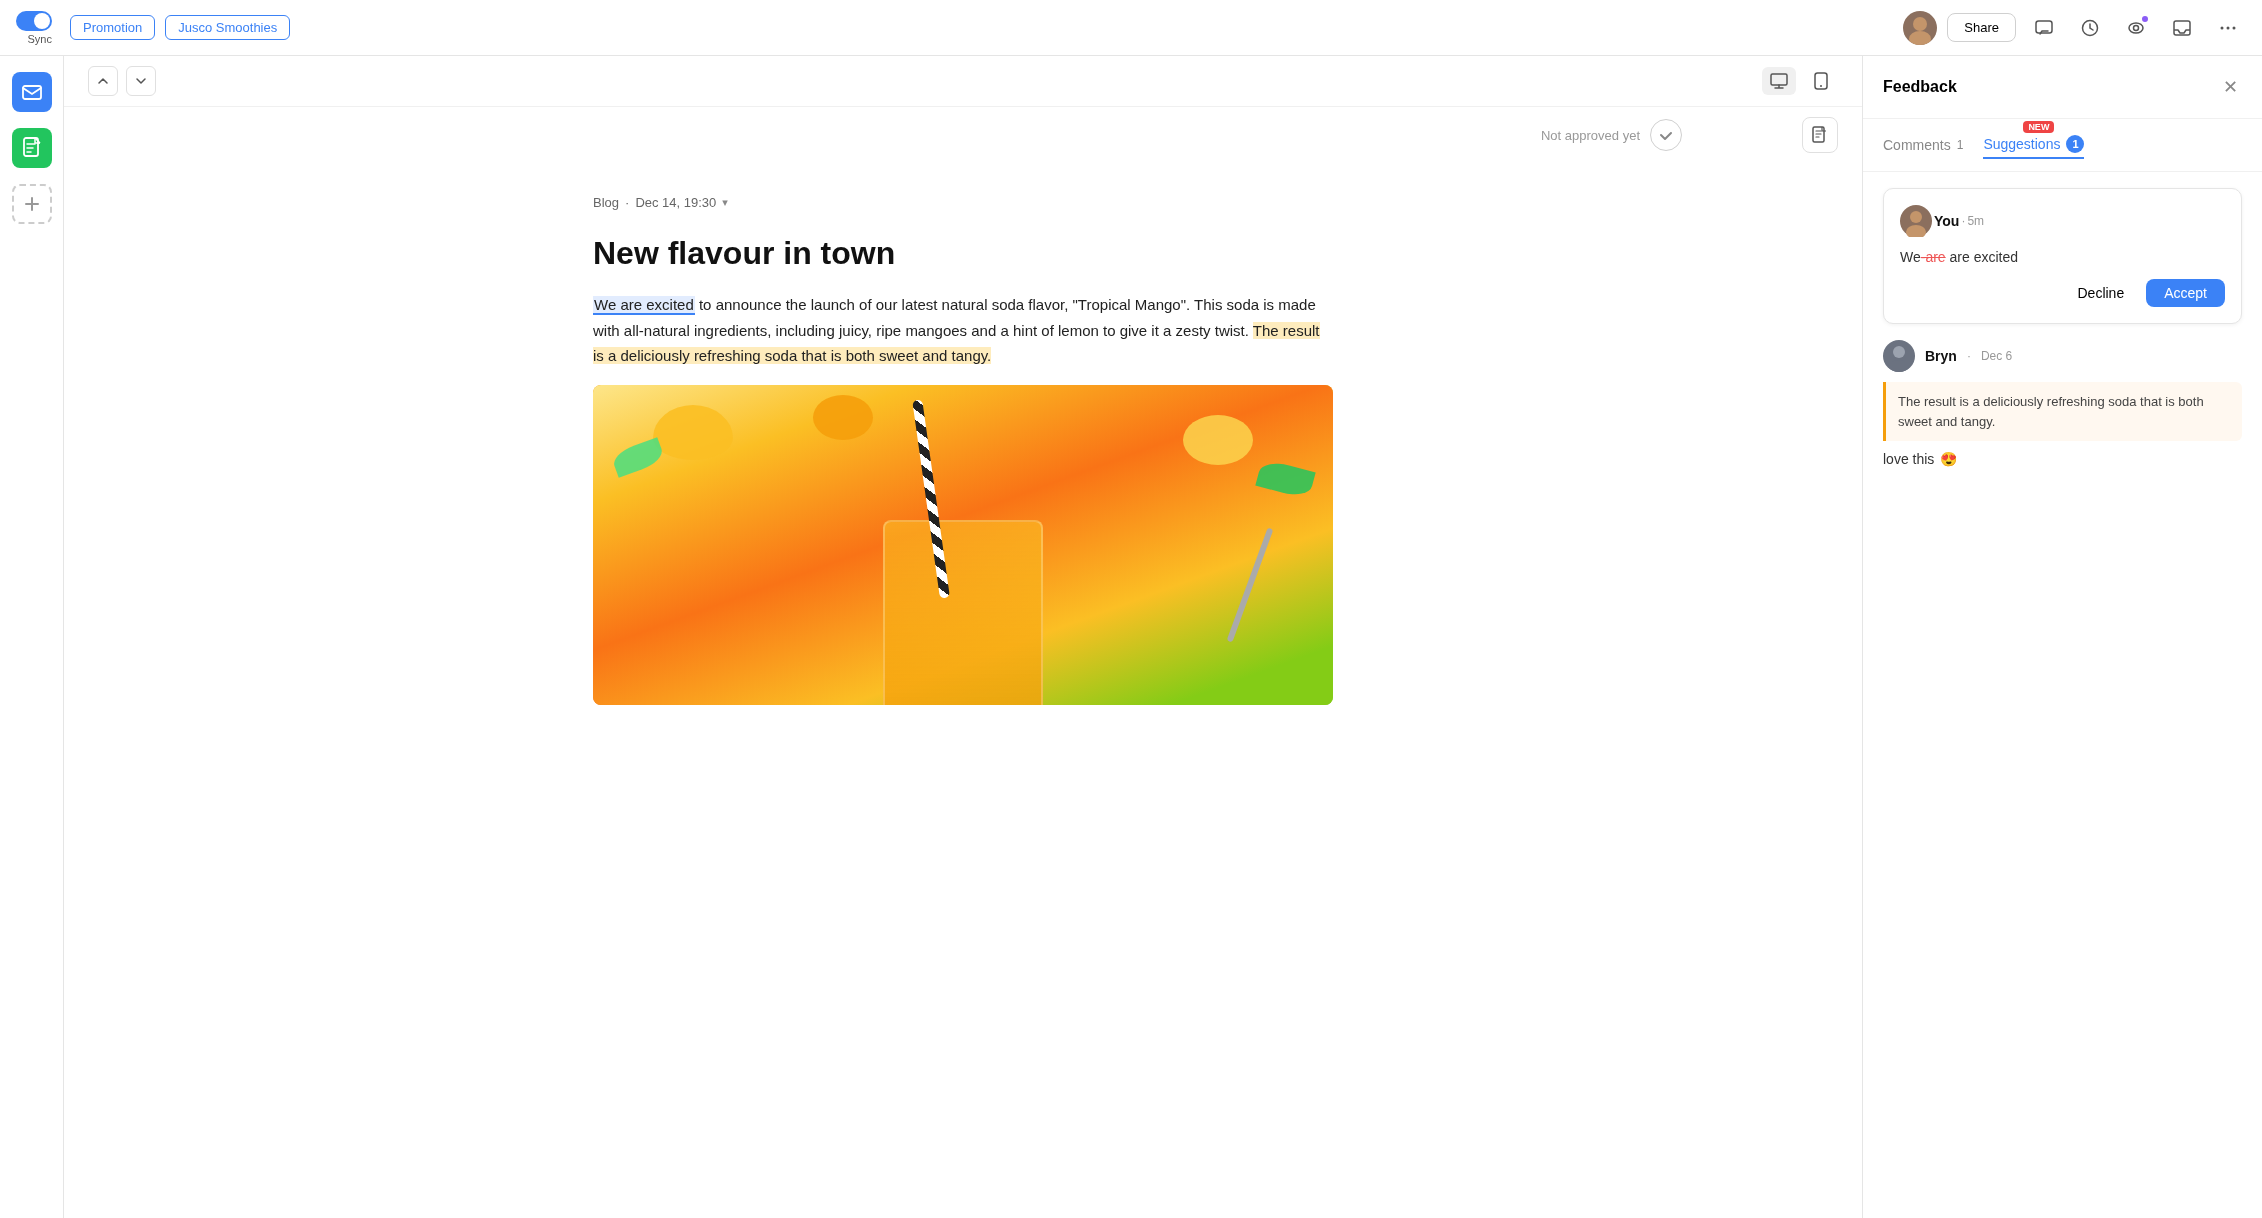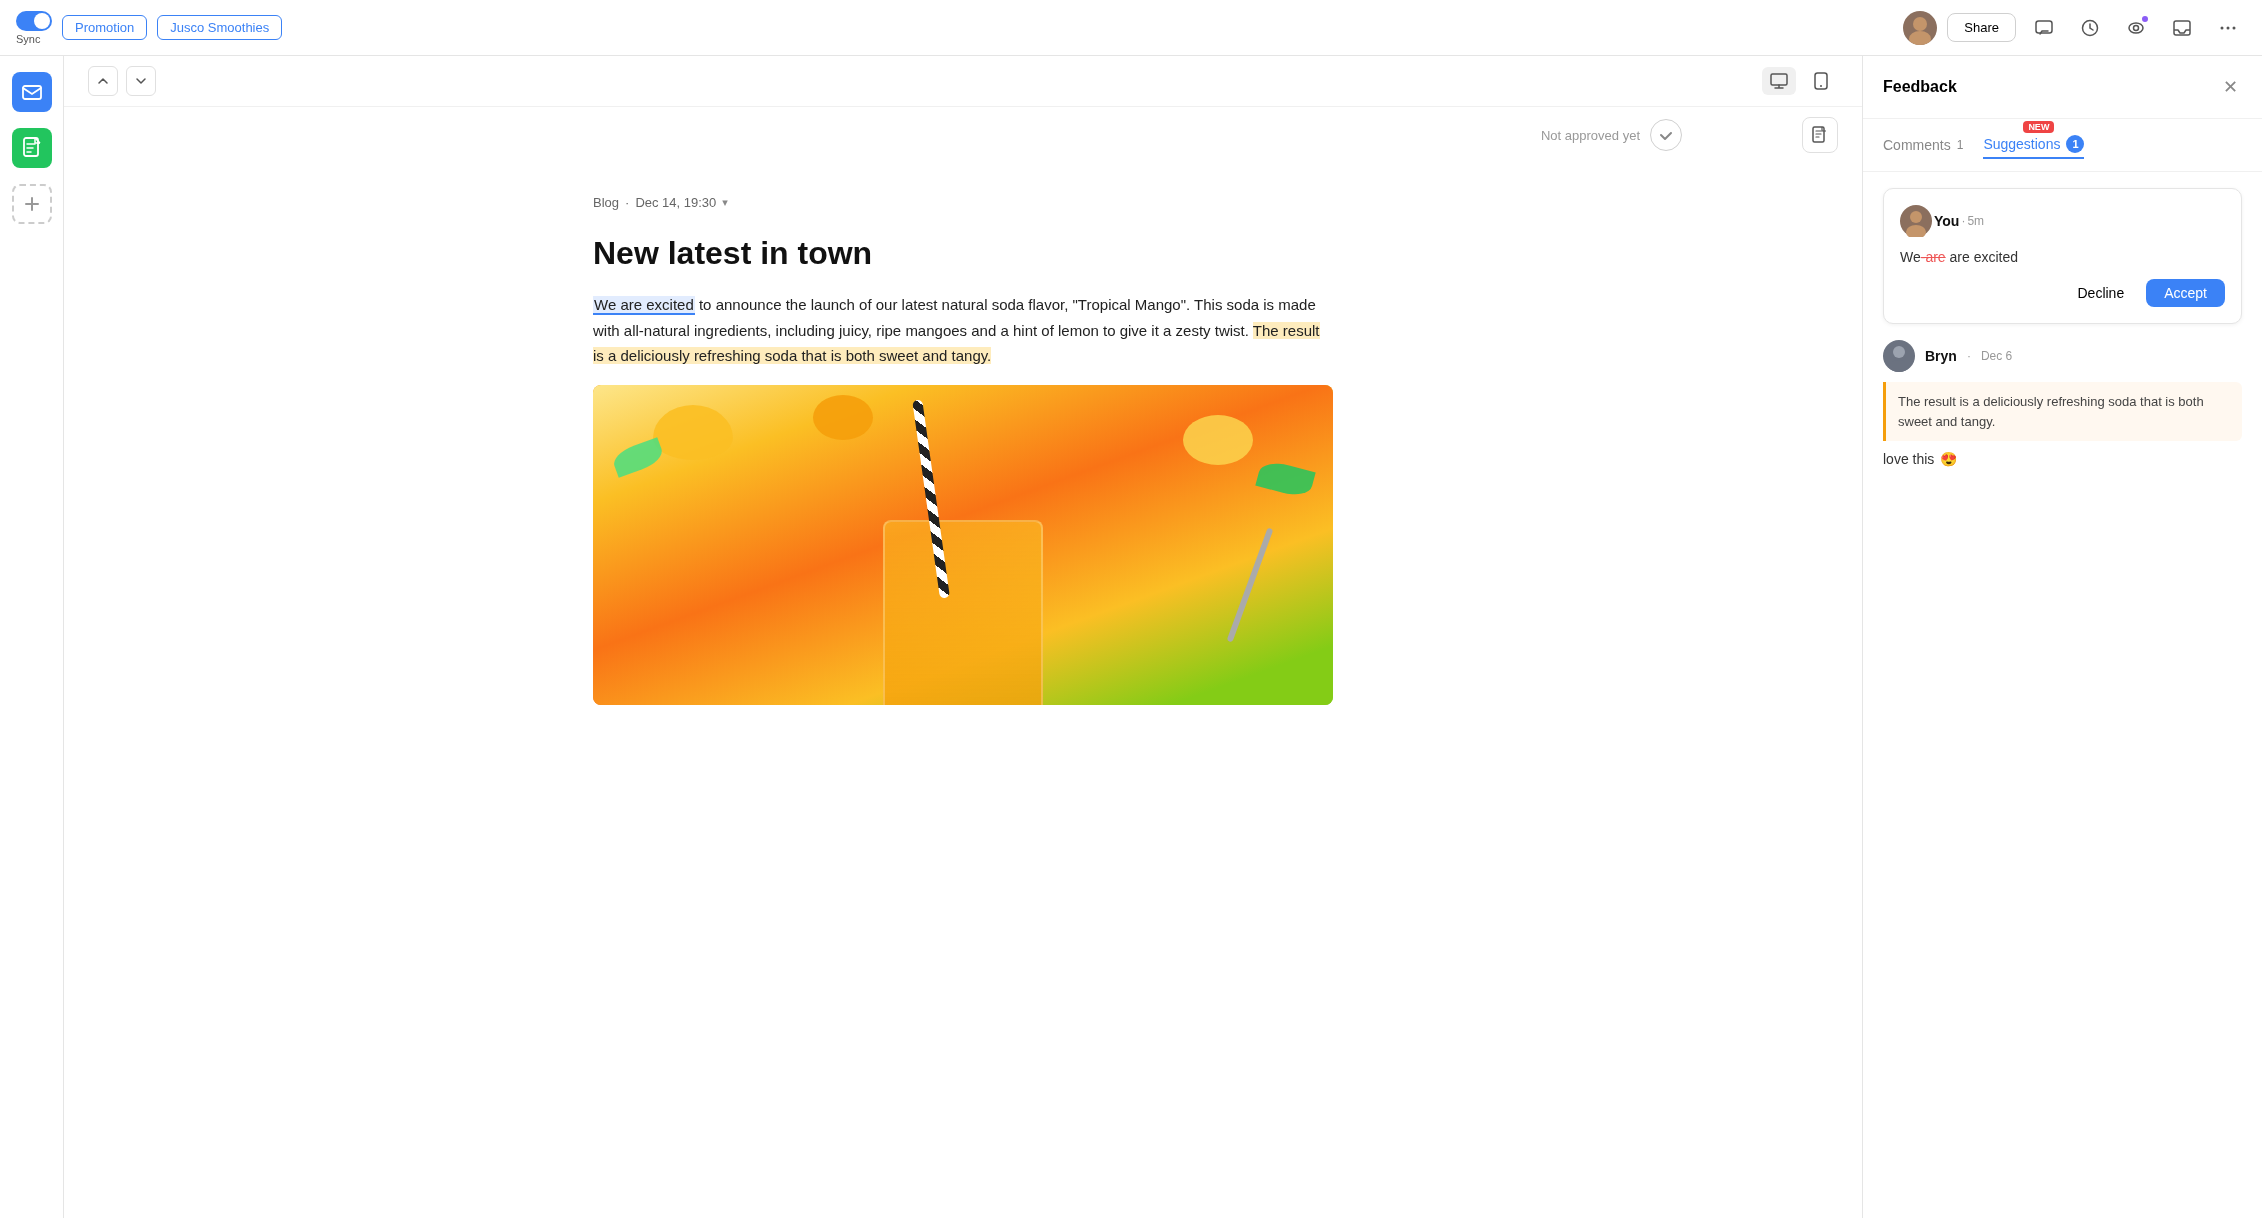--- a/index.html
+++ b/index.html
@@ -4,21 +4,21 @@
   <style>
     * { box-sizing: border-box; margin: 0; padding: 0; }
     body { font-family: -apple-system, BlinkMacSystemFont, 'Segoe UI', sans-serif; background: #f5f5f5; display: flex; flex-direction: column; height: 100vh; overflow: hidden; }
 
     
     .topbar {
       display: flex; align-items: center; height: 56px;
       background: #fff; border-bottom: 1px solid #e5e5e5;
       padding: 0 16px; gap: 10px; flex-shrink: 0;
     }
-    .sync-area { display: flex; flex-direction: column; align-items: flex-start; }
+    .sync-area { display: flex; flex-direction: column; align-items: flex-end; margin-right: 8px; }
     .toggle-track {
       width: 36px; height: 20px; background: #3b82f6; border-radius: 10px;
       position: relative; cursor: pointer;
     }
     .toggle-knob {
       position: absolute; right: 2px; top: 2px;
       width: 16px; height: 16px; background: #fff; border-radius: 50%;
     }
     .sync-label { font-size: 11px; color: #555; margin-top: 2px; }
     .tag-pill {
@@ -334,21 +334,21 @@
       </div>
     </div>
 
     <div class="doc-content">
       <div class="doc-meta">
         <span>Blog</span>
         <span>·</span>
         <span>Dec 14, 19:30</span>
         <span class="doc-meta-chevron">▾</span>
       </div>
-      <h1 class="doc-title">New latest in town</h1>
+      <h1 class="doc-title">New flavour in town</h1>
       <div class="doc-body">
         <p>
           <span class="highlight-blue">We are excited</span><span> to announce the launch of our latest natural soda flavor, "Tropical Mango". This soda is made with all-natural ingredients, including juicy, ripe mangoes and a hint of lemon to give it a zesty twist. </span><span class="highlight-yellow">The result is a deliciously refreshing soda that is both sweet and tangy.</span>
         </p>
       </div>
 
       <div class="doc-image">
         <div class="doc-image-inner" style="
           background: linear-gradient(160deg, #fde68a 0%, #fbbf24 20%, #f97316 45%, #fbbf24 70%, #84cc16 90%);
         ">

